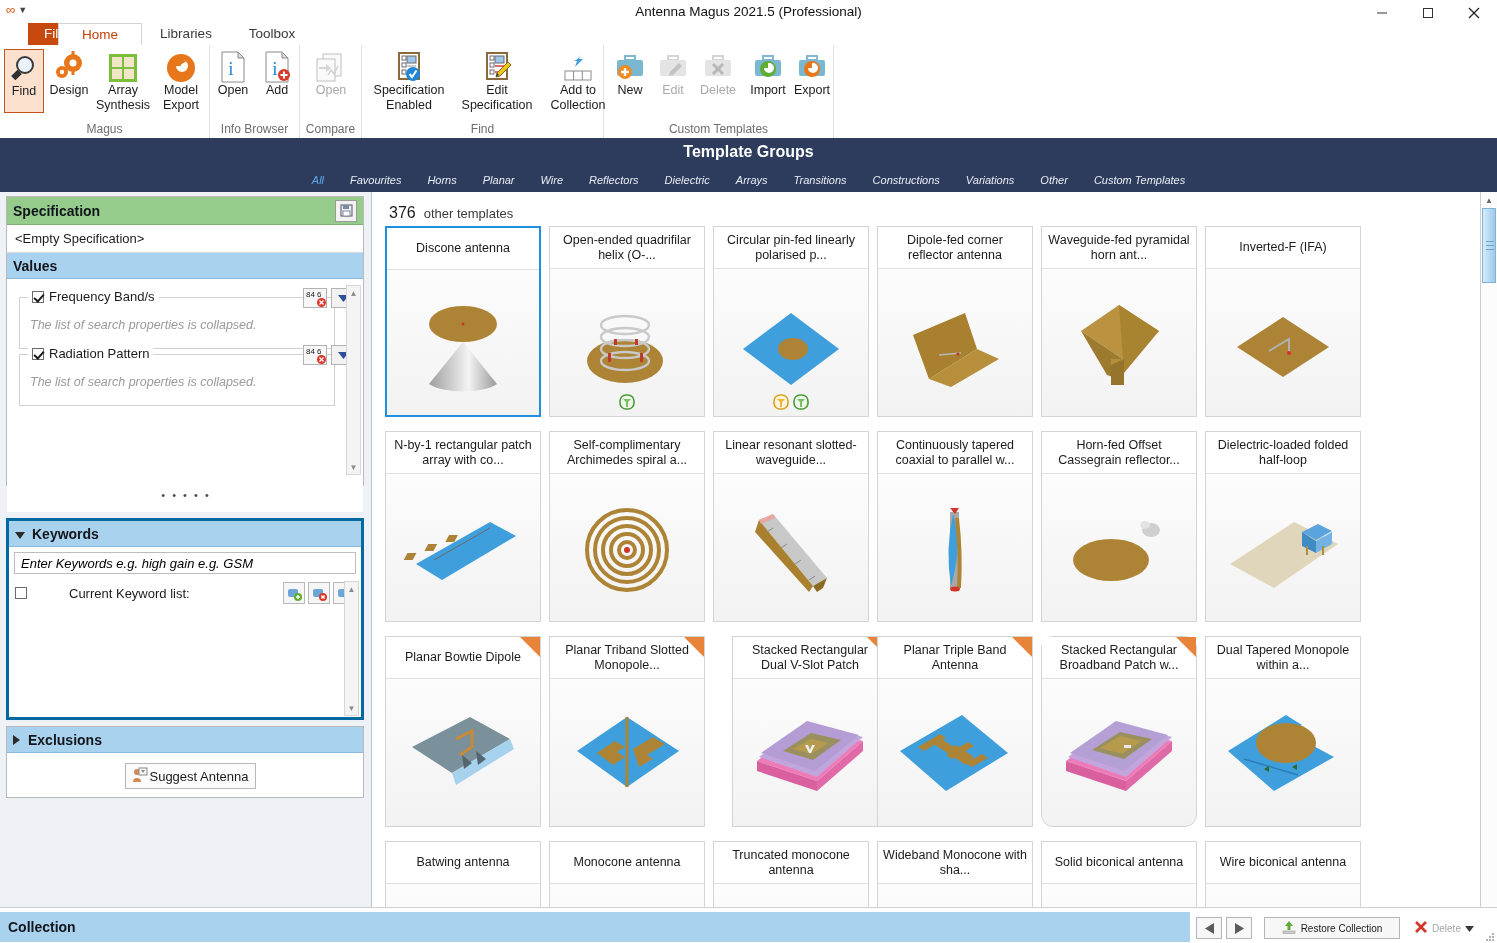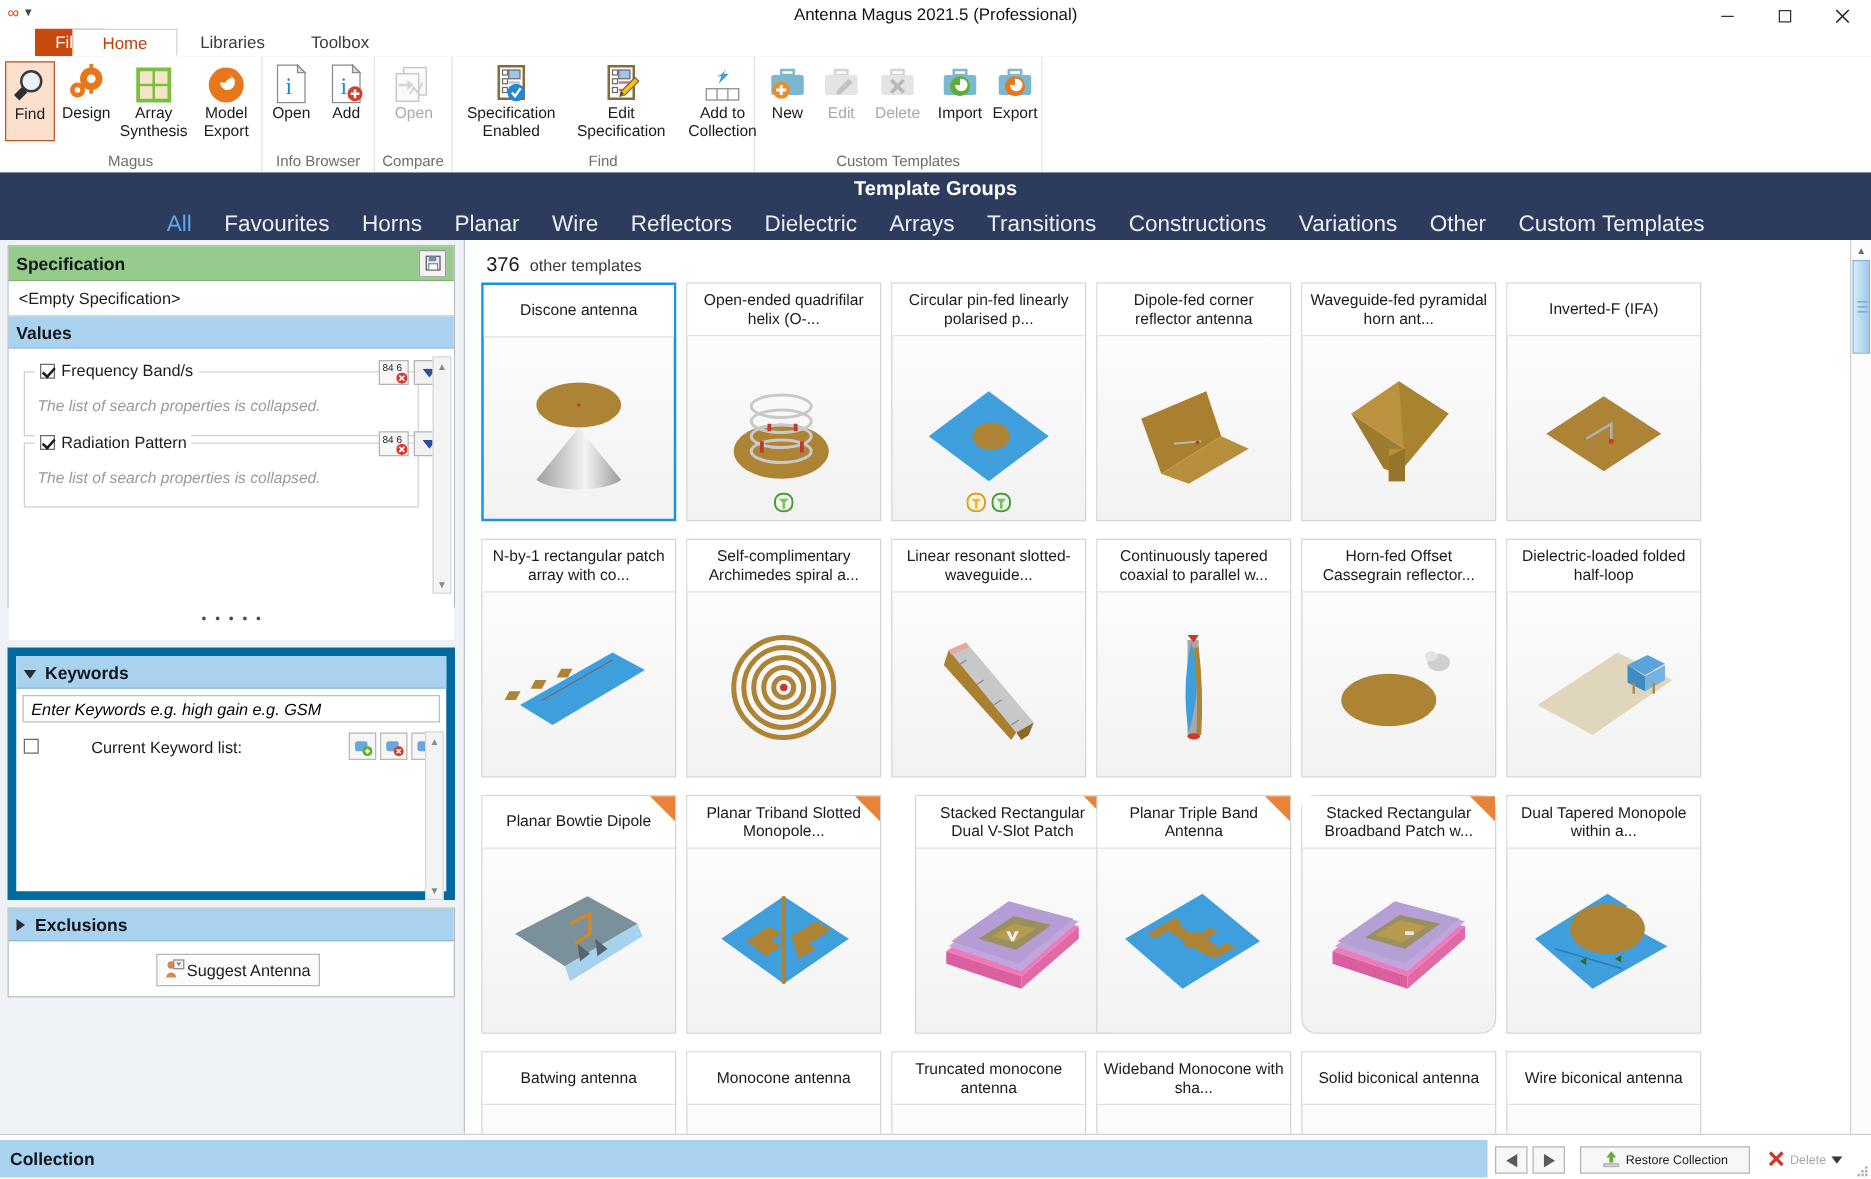--- a/index.html
+++ b/index.html
@@ -36,42 +36,42 @@
   .ritem .ico{height:34px;display:flex;align-items:flex-end;justify-content:center;}
   .ritem .lbl{margin-top:1px;font-size:12.5px;line-height:13.5px;color:#1b1b1b;}
   .ritem.dis .lbl{color:#a9a9a9;}
   .ritem.selected{background:#fbe0cd;border:1px solid #c0541c;box-sizing:border-box;}
   .ritem.wide{width:86px;}
 
   
   .tgbar{position:absolute;left:0;top:138px;width:1497px;height:54px;background:#2d3c5c;}
   .tgtitle{position:absolute;top:5px;left:0;width:1497px;text-align:center;color:#fff;font-size:16px;font-weight:bold;}
   .tgnav{position:absolute;top:29px;left:0;width:1497px;height:25px;display:flex;justify-content:center;align-items:center;gap:0px;}
-  .tgitem{color:#e9edf5;font-size:18px;padding:0 13px;cursor:default;white-space:nowrap;}
+  .tgitem{color:#e9edf5;font-size:11px;padding:0 13px;cursor:default;white-space:nowrap;font-style:italic;}
   .tgitem.active{color:#5fa8ec;}
 
   
   .left{position:absolute;left:0;top:192px;width:372px;height:715px;background:#eef2f6;border-right:1px solid #b9c6d4;box-sizing:border-box;}
   .panel-hdr{height:28px;display:flex;align-items:center;box-sizing:border-box;padding:0 6px;font-weight:bold;font-size:14px;color:#12161c;}
   .hdr-green{background:#95cc8c;border-bottom:1px solid #7fae77;}
   .hdr-blue{background:#a9d2ee;border-bottom:1px solid #8cbadd;}
   .specbox{position:absolute;left:6px;top:4px;width:358px;height:290px;background:#fff;border:1px solid #b9b9b9;box-sizing:border-box;}
   .empty-spec{height:27px;display:flex;align-items:center;padding:0 8px;font-size:13px;background:#fff;border-bottom:1px solid #d8d8d8;}
   .valbody{position:relative;height:233px;background:#fff;}
   .vgroup{position:absolute;left:12px;width:316px;border:1px solid #d0d0d0;box-sizing:border-box;height:52px;}
   .vgroup .cap{position:absolute;left:8px;top:-9px;background:#fff;padding:0 4px;display:flex;align-items:center;gap:5px;font-size:13px;}
   .vgroup .sub{position:absolute;left:10px;top:20px;font-style:italic;color:#9a9a9a;font-size:12.5px;}
   .cb{width:12px;height:12px;border:1px solid #6b6b6b;background:#fff;display:inline-block;position:relative;box-sizing:border-box;}
   .cb.on:after{content:"";position:absolute;left:3px;top:0px;width:4px;height:8px;border:solid #1b1b1b;border-width:0 2px 2px 0;transform:rotate(42deg);}
   .numbtn{position:absolute;width:24px;height:20px;border:1px solid #b3b3b3;background:#f7f7f7;box-sizing:border-box;font-size:8px;color:#222;}
   .dropbtn{position:absolute;width:24px;height:20px;border:1px solid #b3b3b3;background:#f2f2f2;box-sizing:border-box;display:flex;align-items:center;justify-content:center;}
   .vscroll{position:absolute;right:2px;width:15px;background:#f4f4f4;border:1px solid #d6d6d6;box-sizing:border-box;}
   .vsarrow{height:14px;display:flex;align-items:center;justify-content:center;font-size:8px;color:#8a8a8a;}
   .dots{position:absolute;left:0;width:372px;text-align:center;color:#4a4a4a;letter-spacing:2px;font-size:11px;}
-  .kwbox{position:absolute;left:6px;top:326px;width:358px;height:202px;background:#fff;border:7px solid #0369a1;box-sizing:border-box;}
+  .kwbox{position:absolute;left:6px;top:326px;width:358px;height:202px;background:#fff;border:3px solid #0369a1;box-sizing:border-box;}
   .kwinput{margin:5px;height:22px;border:1px solid #bdbdbd;display:flex;align-items:center;padding:0 6px;box-sizing:border-box;color:#000000;font-style:italic;font-size:13px;}
   .kwrow{display:flex;align-items:center;height:28px;padding:0 6px;gap:10px;position:relative;}
   .kwbtn{width:22px;height:22px;border:1px solid #b8b8b8;background:#f6f6f6;box-sizing:border-box;display:flex;align-items:center;justify-content:center;}
   .exclbox{position:absolute;left:6px;top:534px;width:358px;height:72px;background:#fff;border:1px solid #b9b9b9;box-sizing:border-box;}
   .suggest{position:absolute;left:118px;top:36px;width:131px;height:26px;border:1px solid #b8b8b8;background:#fbfbfb;display:flex;align-items:center;justify-content:center;gap:1px;font-size:13px;box-sizing:border-box;}
 
   
   .main{position:absolute;left:373px;top:192px;width:1124px;height:715px;background:#fff;overflow:hidden;}
   .countrow{position:absolute;left:16px;top:12px;display:flex;align-items:baseline;gap:8px;}
   .count-n{font-size:16px;color:#1b1b1b;}

